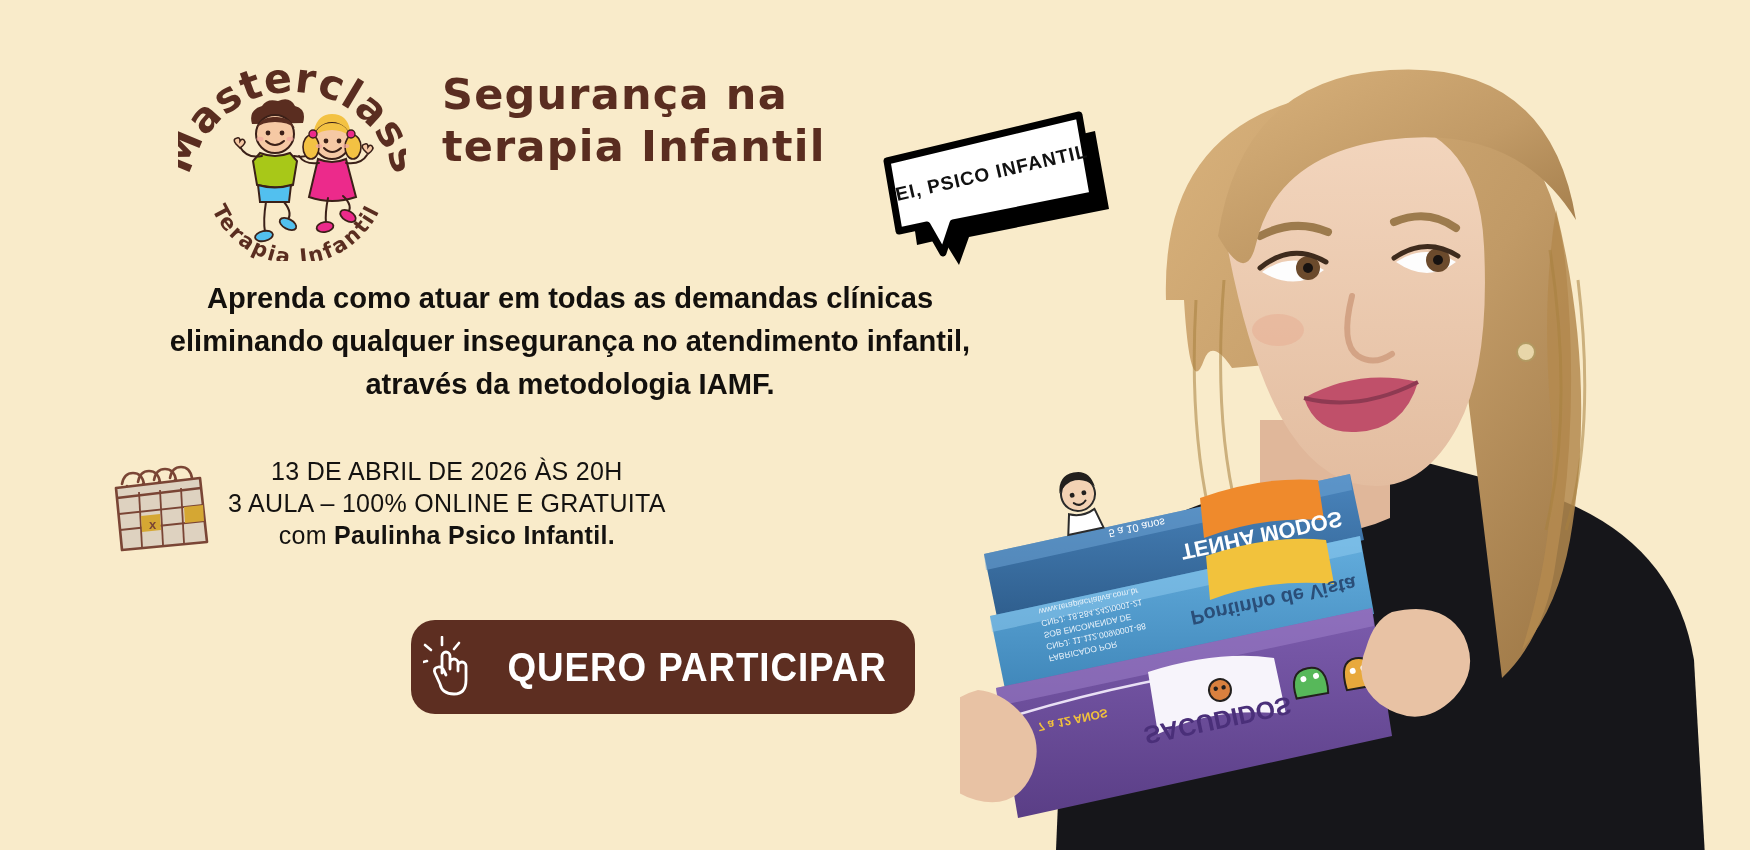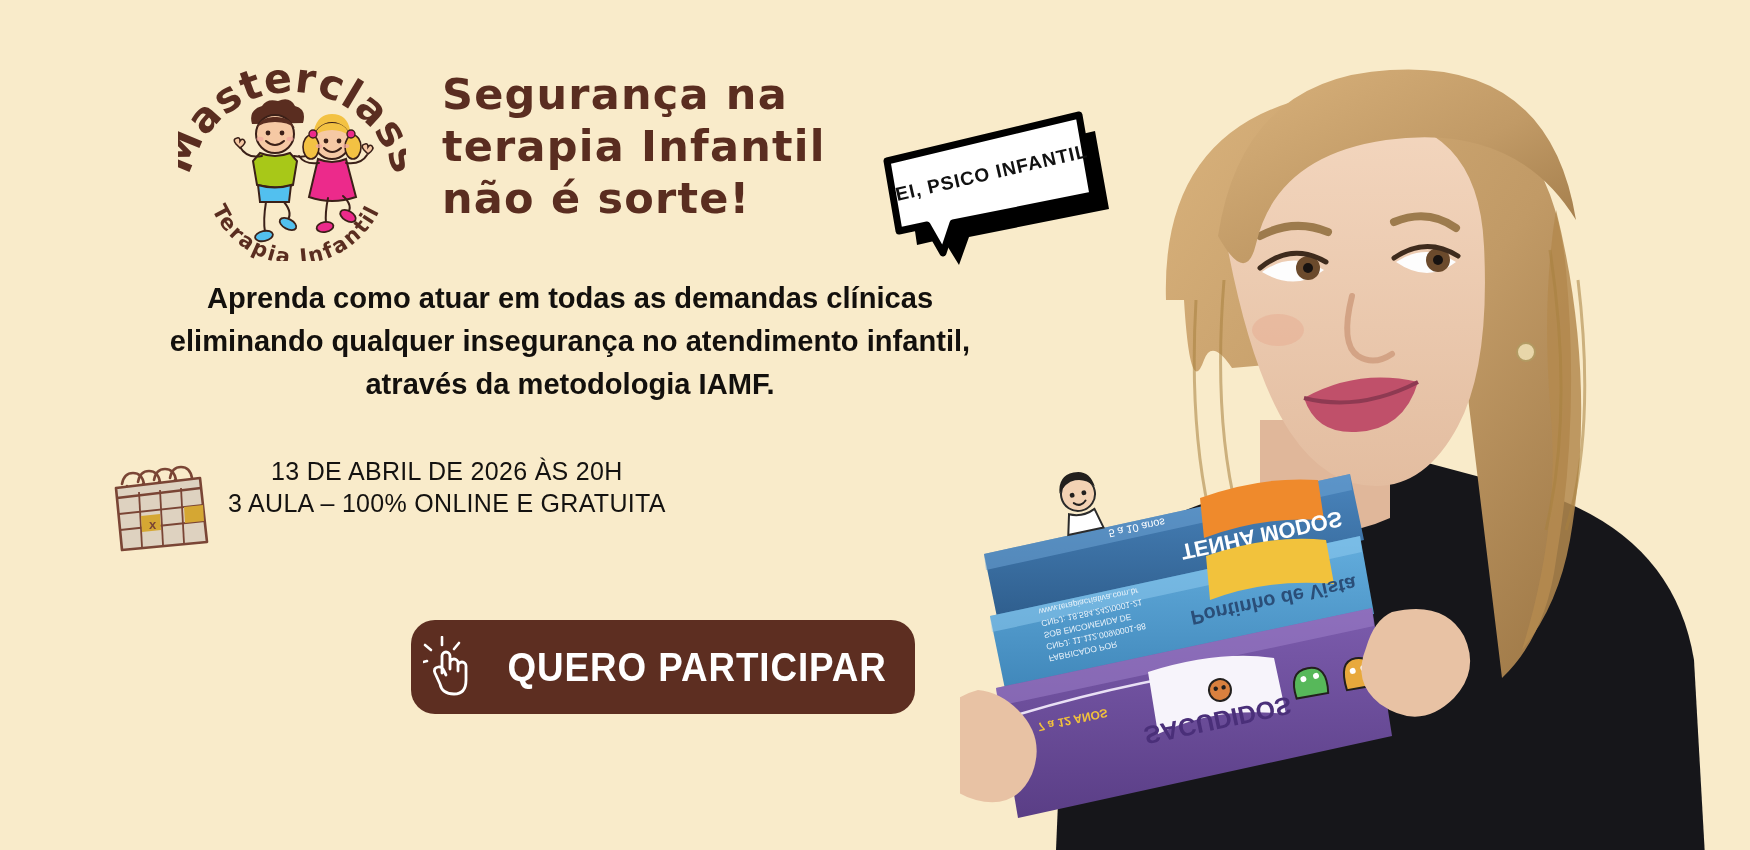--- a/index.html
+++ b/index.html
@@ -139,21 +139,20 @@
         <path d="M165,150 q11,10 4,18" stroke="#3b2018" stroke-width="2" fill="none" stroke-linecap="round"></path>
         <ellipse cx="147" cy="181" rx="8.5" ry="5" fill="#ec2a8b" stroke="#3b2018" stroke-width="1.8" transform="rotate(-10 147 181)"></ellipse>
         <ellipse cx="170" cy="170" rx="8.5" ry="5" fill="#ec2a8b" stroke="#3b2018" stroke-width="1.8" transform="rotate(30 170 170)"></ellipse>
       </g>
     </svg>
   </div>
 
   <div class="headline">
     <div>Segurança na</div>
     <div>terapia Infantil</div>
-    <div>não é sorte!</div>
   </div>
 
   <div class="bubble-wrap">
     <svg width="250" height="160" viewBox="0 0 250 160">
 
       <path d="M34,62 L222,18 L236,96 L96,124 L86,152 L70,126 L44,132 Z" fill="#000000" transform="translate(8,8)"></path>
 
       <path d="M22,56 L214,10 L228,90 L88,118 L78,148 L62,120 L34,126 Z" fill="#ffffff" stroke="#000000" stroke-width="7" stroke-linejoin="round"></path>
       <text x="128" y="74" text-anchor="middle" font-family="'Liberation Sans',sans-serif" font-size="19" font-weight="700" fill="#111111" letter-spacing="1" transform="rotate(-13 128 74)">EI, PSICO INFANTIL</text>
     </svg>
@@ -190,20 +189,21 @@
         <path d="M73,26 L76,81"></path>
       </g>
 
       <path d="M33,54 L52,52 L53,68 L34,70 Z" fill="#d5a733"></path>
       <path d="M76,45 L95,43 L96,59 L77,61 Z" fill="#d5a733"></path>
       <text x="41" y="67" font-family="'Liberation Sans',sans-serif" font-size="13" font-weight="700" fill="#7a4535">x</text>
     </svg>
     <div class="info-lines">
       <div>13 DE ABRIL DE 2026 ÀS 20H</div>
       <div>3 AULA – 100% ONLINE E GRATUITA</div>
+      <div><span>com </span><b>Paulinha Psico Infantil.</b></div>
     </div>
   </div>
 
   <button class="cta">
     <svg class="cta-icon" viewBox="0 0 54 62">
       <g stroke="#ffffff" stroke-width="2.6" stroke-linecap="round" fill="none">
         <path d="M19,9 L19,1"></path>
         <path d="M8,14 L2,9"></path>
         <path d="M31,13 L36,7"></path>
         <path d="M4,25 L0,26"></path>

